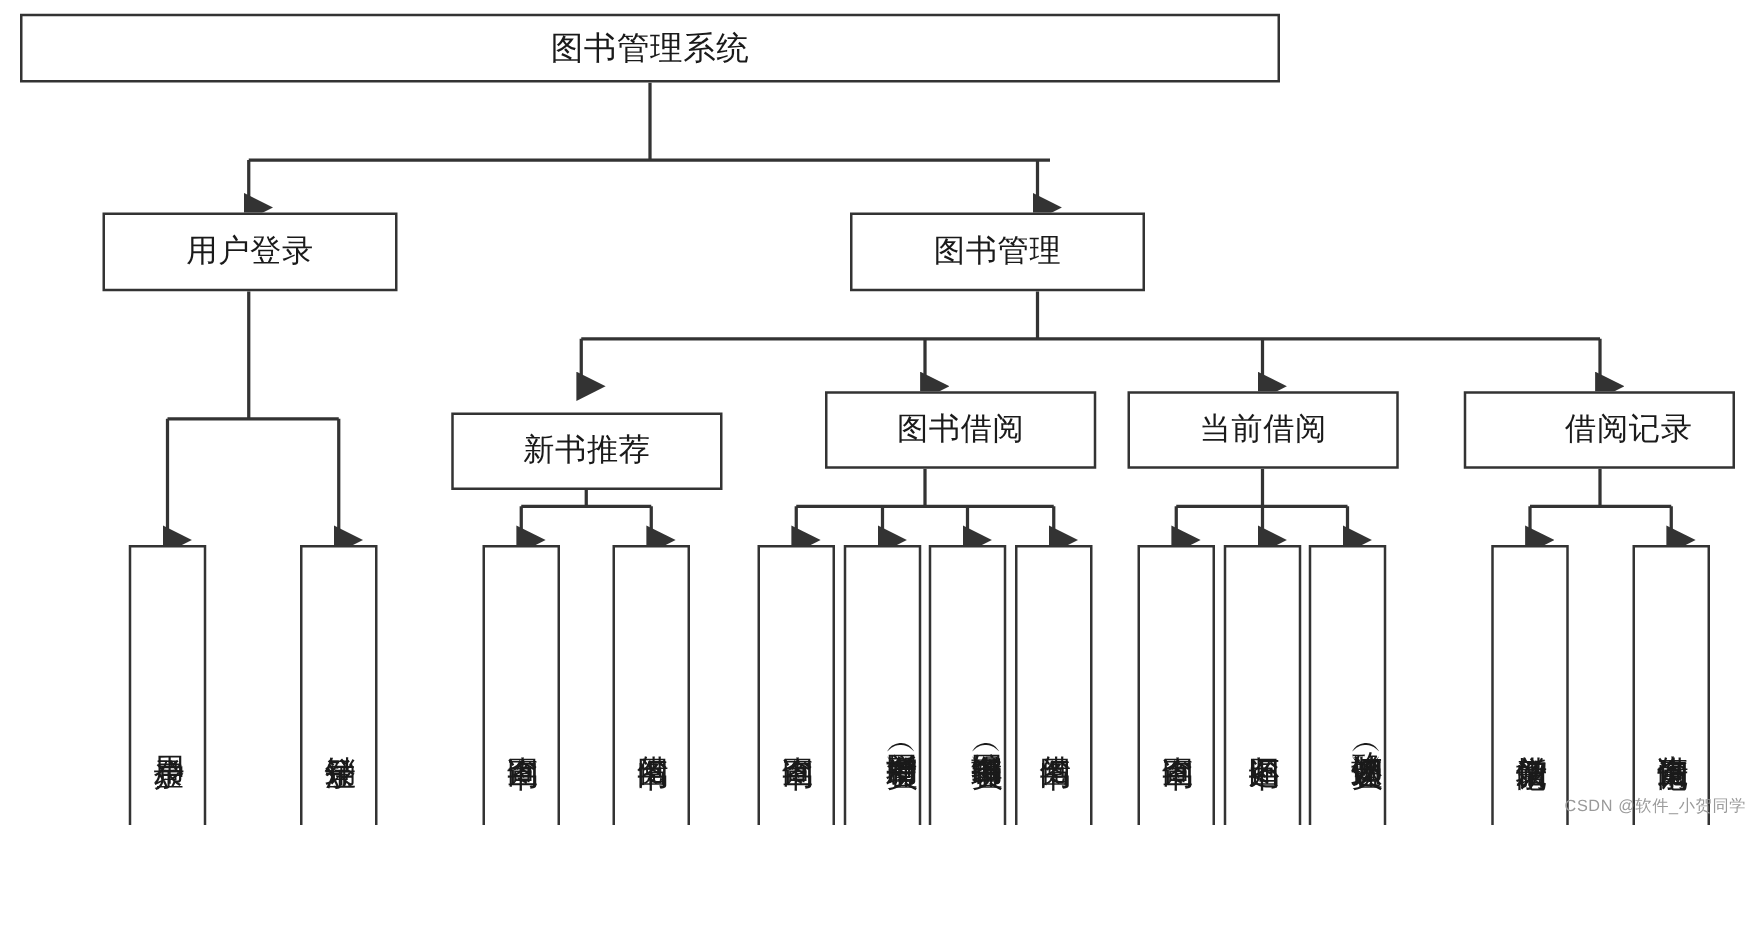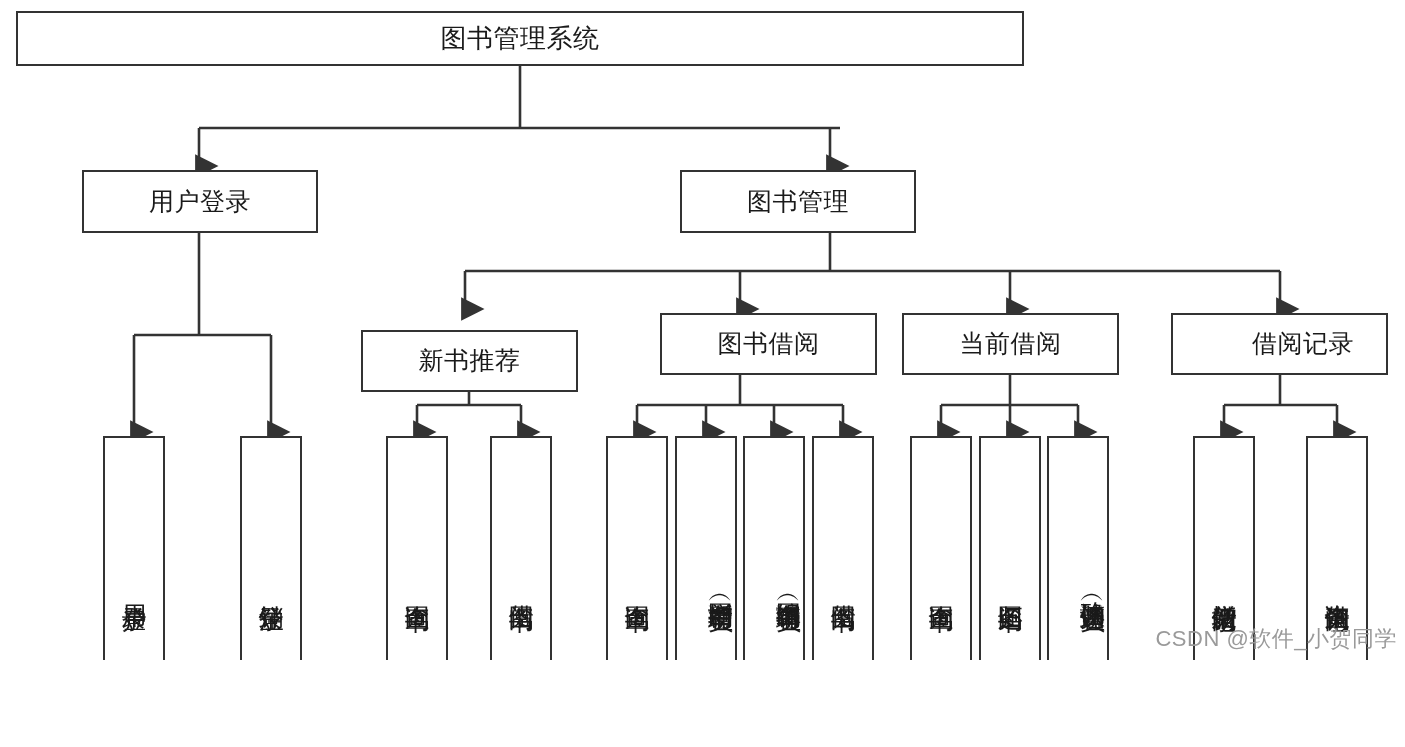--- a/index.html
+++ b/index.html
@@ -58,21 +58,21 @@
     align-items: center;
   }
   .label {
     display: block;
     white-space: pre-line;
   }
   .watermark {
     position: absolute;
     right: 8px;
     bottom: 6px;
-    font-size: 22px;
+    font-size: 13px;
     color: #9a9a9a;
     letter-spacing: 0.5px;
     white-space: nowrap;
   }
 </style>
 </head>
 <body>
 
 <div id="canvas">
 

